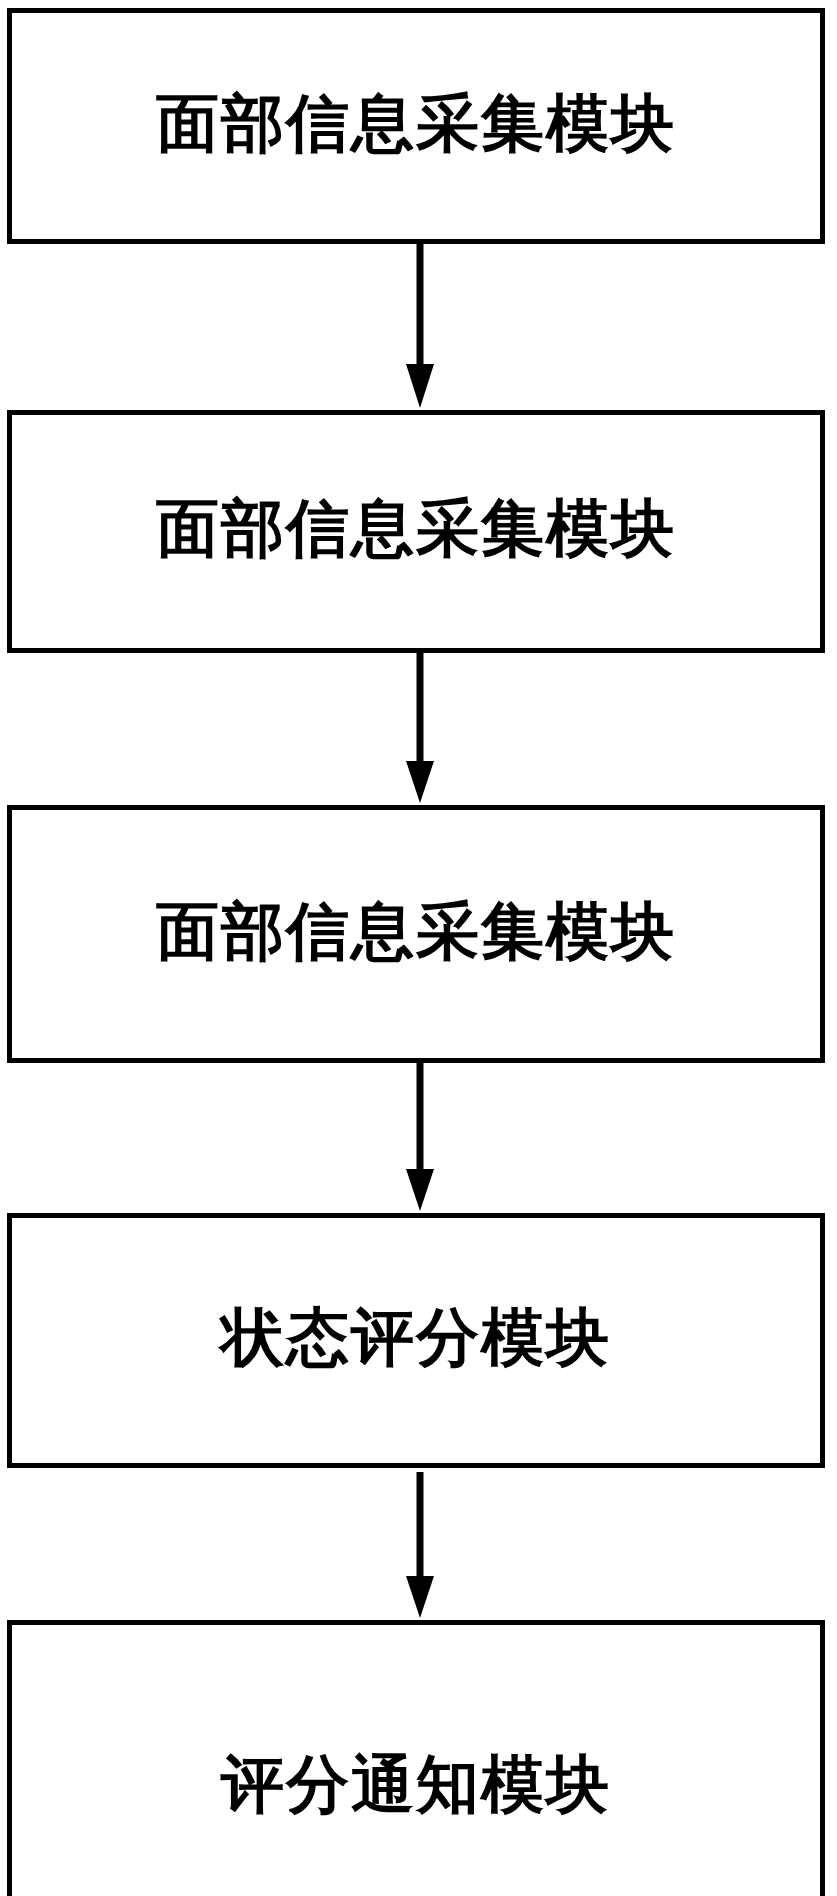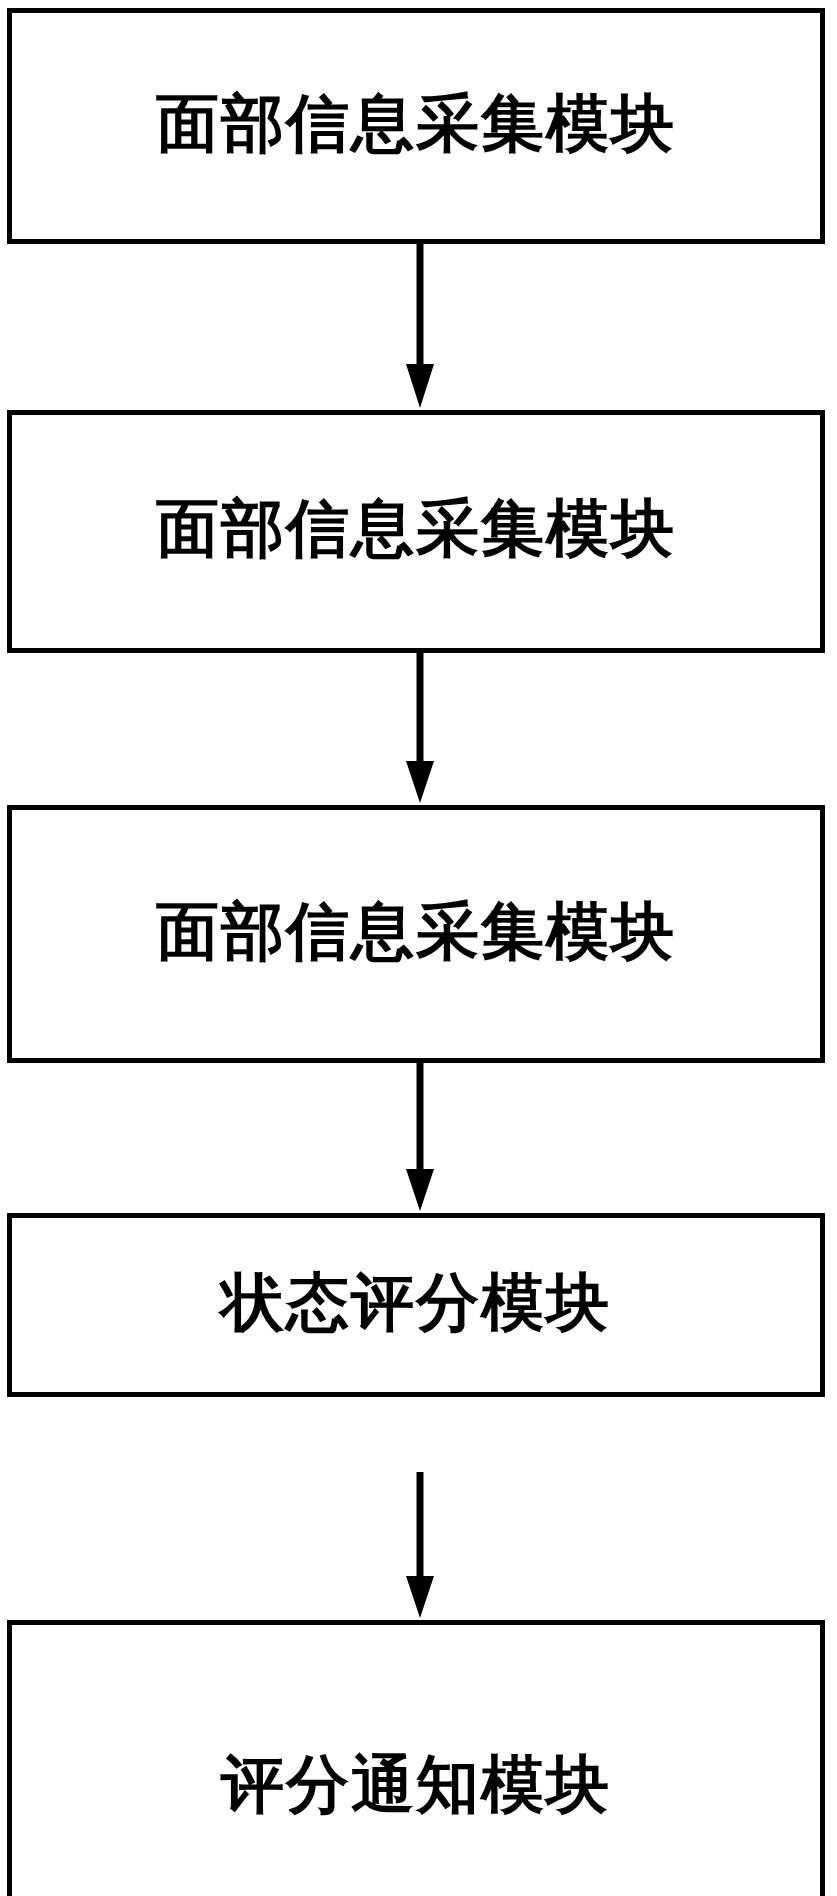--- a/index.html
+++ b/index.html
@@ -77,21 +77,21 @@
     <span class="flow-node-label">面部信息采集模块</span>
   </div>
 
   <div class="flow-arrow" style="left:404px; top:1063px; width:32px; height:150px;">
     <svg width="32" height="150" viewBox="0 0 32 150" aria-hidden="true">
       <line x1="16" y1="0" x2="16" y2="114" stroke="#000000" stroke-width="7"></line>
       <polygon points="2,106 30,106 16,148" fill="#000000"></polygon>
     </svg>
   </div>
 
-  <div class="flow-node" style="left:7px; top:1213px; width:818px; height:184px;">
+  <div class="flow-node" style="left:7px; top:1213px; width:818px; height:255px;">
     <span class="flow-node-label">状态评分模块</span>
   </div>
 
   <div class="flow-arrow" style="left:404px; top:1472px; width:32px; height:148px;">
     <svg width="32" height="148" viewBox="0 0 32 148" aria-hidden="true">
       <line x1="16" y1="0" x2="16" y2="112" stroke="#000000" stroke-width="7"></line>
       <polygon points="2,104 30,104 16,146" fill="#000000"></polygon>
     </svg>
   </div>
 

